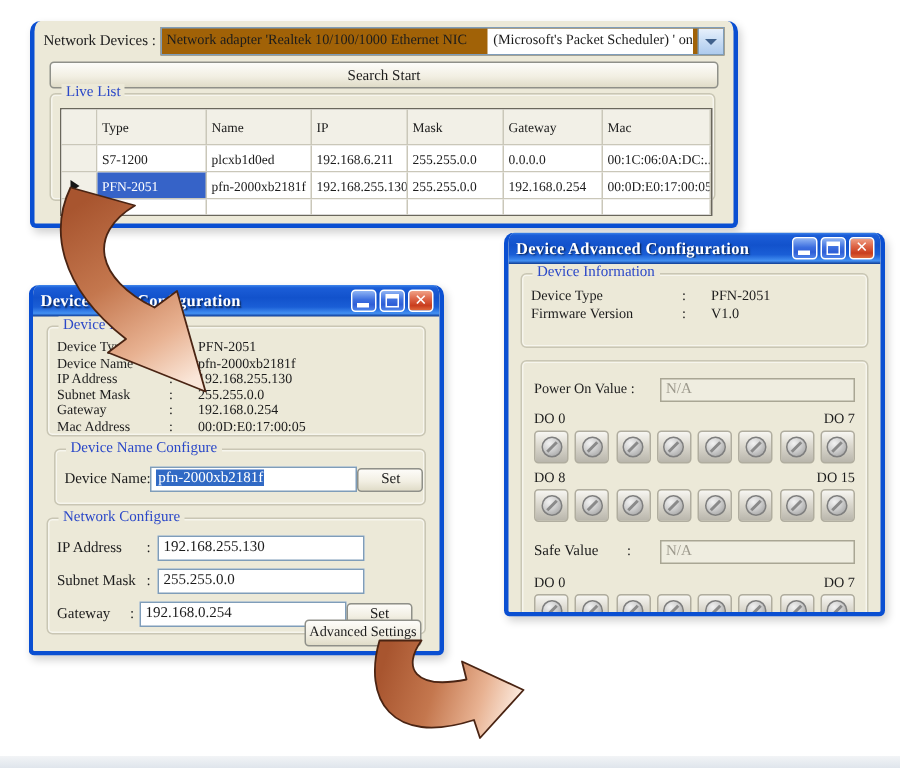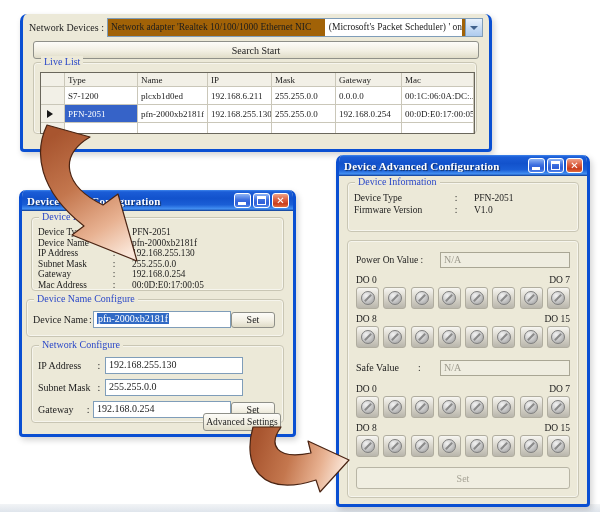--- a/index.html
+++ b/index.html
@@ -56,53 +56,53 @@
   .combo-arrow::before{content:"";position:absolute;left:4px;top:7px;width:0;height:0;
          border-left:4px solid transparent;border-right:4px solid transparent;border-top:4px solid #40618c;}
   .search-btn{position:absolute;top:27px;left:10px;right:10px;height:18px;}
   #live-group{top:48px;left:10px;right:12px;height:72px;}
 
   .tbl{position:absolute;left:6px;top:9px;display:grid;
        grid-template-columns:24px 73px 70px 64px 64px 66px 72px;
        border:1px solid #6a675c;background:#fff;font-size:9px;}
   .tc{border-right:1px solid #cac7b9;border-bottom:1px solid #cac7b9;padding:0 3px;
       display:flex;align-items:center;height:18px;white-space:nowrap;overflow:hidden;background:#fff;}
-  .tc.th{height:14px;background:#f2f0e7;}
+  .tc.th{height:24px;background:#f2f0e7;}
   .tc.tsel{background:#f2f0e7;}
   .tc.sel{background:#3663c8;color:#fff;}
   .tc.pad{height:10px;border-bottom:none;}
   .ptr{width:0;height:0;border-left:6px solid #161616;border-top:4px solid transparent;
        border-bottom:4px solid transparent;margin-left:3px;}
 
   
   #win-basic{left:19px;top:190px;width:277px;height:247px;z-index:3;}
   #win-basic .client{height:223px;}
   #bas-info{top:6px;left:9px;right:9px;height:74px;}
   .inforows{position:absolute;left:6px;top:9px;right:4px;}
   .inforow{display:flex;font-size:9.3px;line-height:10.5px;gap:12px;}
   .inforow .k{width:58px;flex:0 0 auto;}
   .inforow .c{width:12px;flex:0 0 auto;text-align:center;}
   #adv-info .inforow{line-height:12px;font-size:9.5px;}
   #adv-info .inforow .k{width:84px;}
-  #bas-name{top:88px;left:4px;right:9px;height:38px;}
+  #bas-name{top:88px;left:14px;right:9px;height:38px;}
   #bas-name .row{top:11px;left:6px;right:8px;height:17px;}
   #bas-name .lbl{width:55px;}
   #bas-name .c{width:12px;text-align:center;font-size:10px;}
   .selfield{width:138px;height:17px;flex:0 0 auto;}
   .selfield .hl{background:#316AC5;color:#fff;padding:0 1px;}
   .setbtn{width:44px;height:16px;margin-left:auto;flex:0 0 auto;}
   #bas-net{top:134px;left:9px;right:9px;height:78px;}
   #bas-net .row{left:6px;right:8px;height:17px;}
   #bas-net .lbl{width:55px;}
   #bas-net .c{width:12px;text-align:center;font-size:10px;}
   #bas-net .field{width:138px;height:17px;flex:0 0 auto;}
   .adv-btn{position:absolute;top:202px;right:12px;width:78px;height:18px;font-size:9.5px;}
 
   
-  #win-adv{left:336px;top:155px;width:254px;height:352px;z-index:2;}
+  #win-adv{left:336px;top:155px;width:254px;height:256px;z-index:2;}
   #win-adv .client{height:328px;}
   #adv-info{top:6px;left:8px;right:8px;height:50px;}
   #do-group{top:64px;left:8px;right:8px;height:258px;}
   #do-group .row{left:8px;right:8px;}
   .pw-row{top:10px;height:17px;}
   .pw-row .lbl{width:84px;font-size:9.5px;}
   .pw-row .field{flex:1;height:16px;}
   .sv-row{top:118px;height:17px;}
   .sv-row .lbl{width:62px;font-size:10px;}
   .sv-row .c{width:22px;font-size:9.5px;}

